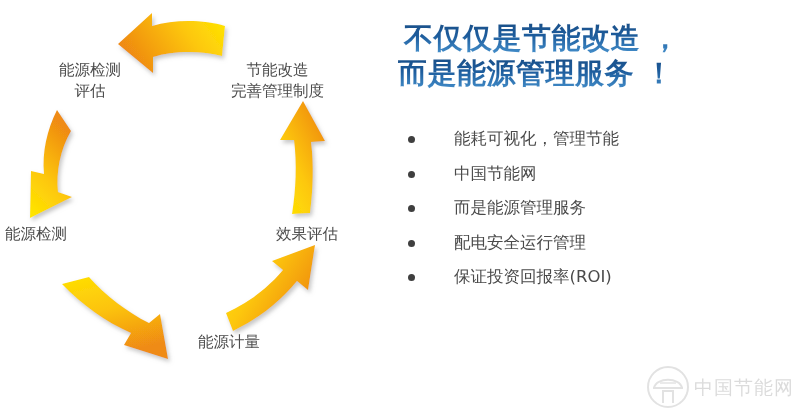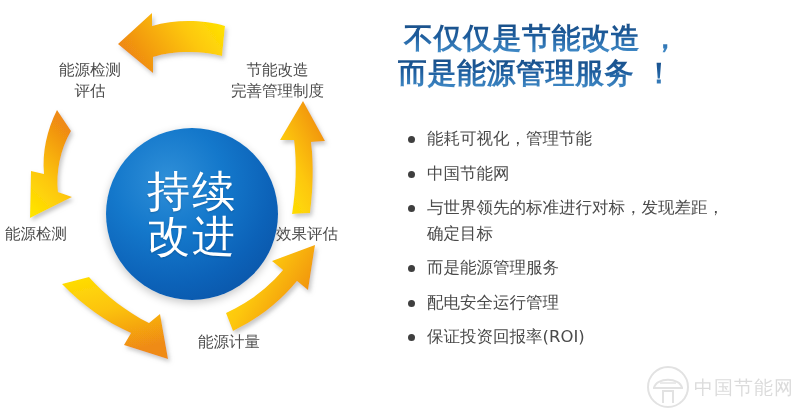--- a/index.html
+++ b/index.html
@@ -54,21 +54,21 @@
     background:linear-gradient(180deg,#1a4e86 0%,#1d5c9c 42%,#3e87c4 86%,#5ba0d6 100%);
     -webkit-background-clip:text;background-clip:text;
     -webkit-text-fill-color:transparent;color:#1d5c9c;
     white-space:pre;
     font-family:"DejaVu Sans","Liberation Sans",sans-serif;
   }
   #hl-1{text-align:left;padding-left:6px;}
   #hl-2{text-align:left;padding-right:10px;}
 
   #bullets{position:absolute;left:8px;top:126px;width:398px;}
-  .bullet-row{display:flex;align-items:flex-start;margin-bottom:9px;}
+  .bullet-row{display:flex;align-items:flex-start;margin-bottom:9px;gap:27px;}
   .bullet-dot{
     flex:0 0 auto;width:7px;height:7px;border-radius:50%;
     background:#3f3f3f;margin:10px 12px 0 8px;
   }
   .bullet-text{
     flex:1 1 auto;color:#4a4a4a;font-size:16.5px;line-height:1.55;
     white-space:pre-line;
     font-family:"DejaVu Sans","Liberation Sans",sans-serif;
   }
 
@@ -140,24 +140,20 @@
         <path fill="url(#gD)" d="M233 331 C 258 319 280 302 297 281 L 308 290 L 315 245 L 272 261 L 283 270
                                  C 268 288 248 303 226 313 Z"></path>
       </g>
 
       <g filter="url(#shad)">
         <path fill="url(#gE)" d="M310 213 C 313 190 314 165 311 142 L 325 141 L 303 101 L 280 140 L 294 140
                                  C 297 163 296 190 292 214 Z"></path>
       </g>
     </svg>
 
-    <div id="core">
-      <span class="core-line">持续</span>
-      <span class="core-line">改进</span>
-    </div>
 
     <div class="cyc-label" id="lbl-1">能源检测
 评估</div>
     <div class="cyc-label" id="lbl-2">节能改造
 完善管理制度</div>
     <div class="cyc-label" id="lbl-3">能源检测</div>
     <div class="cyc-label" id="lbl-4">效果评估</div>
     <div class="cyc-label" id="lbl-5">能源计量</div>
   </div>
 
@@ -169,25 +165,20 @@
     </div>
 
     <div id="bullets">
       <div class="bullet-row">
         <span class="bullet-dot"></span>
         <span class="bullet-text">能耗可视化，管理节能</span>
       </div>
       <div class="bullet-row">
         <span class="bullet-dot"></span>
         <span class="bullet-text">中国节能网</span>
-      </div>
-      <div class="bullet-row">
-        <span class="bullet-dot"></span>
-        <span class="bullet-text">与世界领先的标准进行对标，发现差距，
-确定目标</span>
       </div>
       <div class="bullet-row">
         <span class="bullet-dot"></span>
         <span class="bullet-text">而是能源管理服务</span>
       </div>
       <div class="bullet-row">
         <span class="bullet-dot"></span>
         <span class="bullet-text">配电安全运行管理</span>
       </div>
       <div class="bullet-row">

